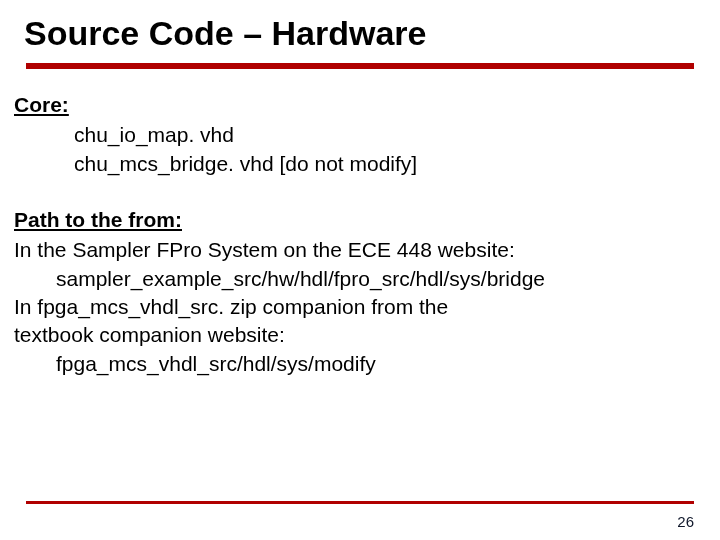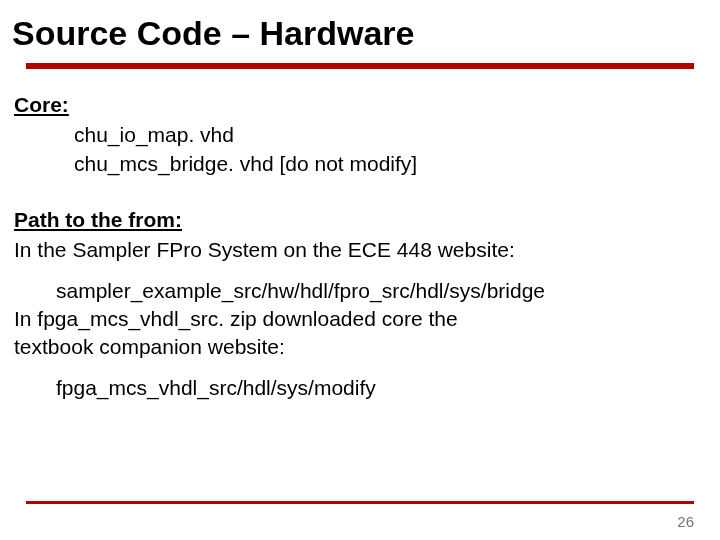--- a/index.html
+++ b/index.html
@@ -14,21 +14,21 @@
   }
   .slide {
     position: relative;
     width: 720px;
     height: 540px;
     box-sizing: border-box;
   }
   .title {
     font-size: 34px;
     font-weight: bold;
-    padding: 14px 0 10px 12px;
+    padding: 14px 0 10px 24px;
   }
   .title-rule {
     height: 6px;
     background: #b00000;
     margin: 0 26px 0 26px;
   }
   .content {
     padding: 22px 26px 0 14px;
     font-size: 21px;
     line-height: 1.35;
@@ -36,39 +36,38 @@
   .section-label {
     text-decoration: underline;
     font-weight: bold;
     margin-bottom: 2px;
   }
   .indent {
     padding-left: 60px;
   }
   .indent2 {
     padding-left: 42px;
-    margin-top: 12px;
   }
   .gap {
     height: 28px;
   }
   .footer-rule {
     position: absolute;
     left: 26px;
     right: 26px;
     bottom: 36px;
     height: 3px;
     background: #b00000;
   }
   .page-num {
     position: absolute;
     right: 26px;
     bottom: 10px;
     font-size: 15px;
-    color: #737373;
+    color: #0f172a;
   }
 </style>
 </head>
 <body>
 
 <div class="slide">
 
   <div class="title">Source Code – Hardware</div>
   <div class="title-rule"></div>
 
@@ -76,21 +75,21 @@
 
     <div class="section-label">Core:</div>
     <div class="indent">chu_io_map. vhd</div>
     <div class="indent">chu_mcs_bridge. vhd [do not modify]</div>
 
     <div class="gap"></div>
 
     <div class="section-label">Path to the from:</div>
     <div>In the Sampler FPro System on the ECE 448 website:</div>
     <div class="indent2">sampler_example_src/hw/hdl/fpro_src/hdl/sys/bridge</div>
-    <div>In fpga_mcs_vhdl_src. zip downloaded core the</div>
+    <div>In fpga_mcs_vhdl_src. zip companion from the</div>
     <div>textbook companion website:</div>
     <div class="indent2">fpga_mcs_vhdl_src/hdl/sys/modify</div>
 
   </div>
 
   <div class="footer-rule"></div>
   <div class="page-num">26</div>
 
 </div>
 

